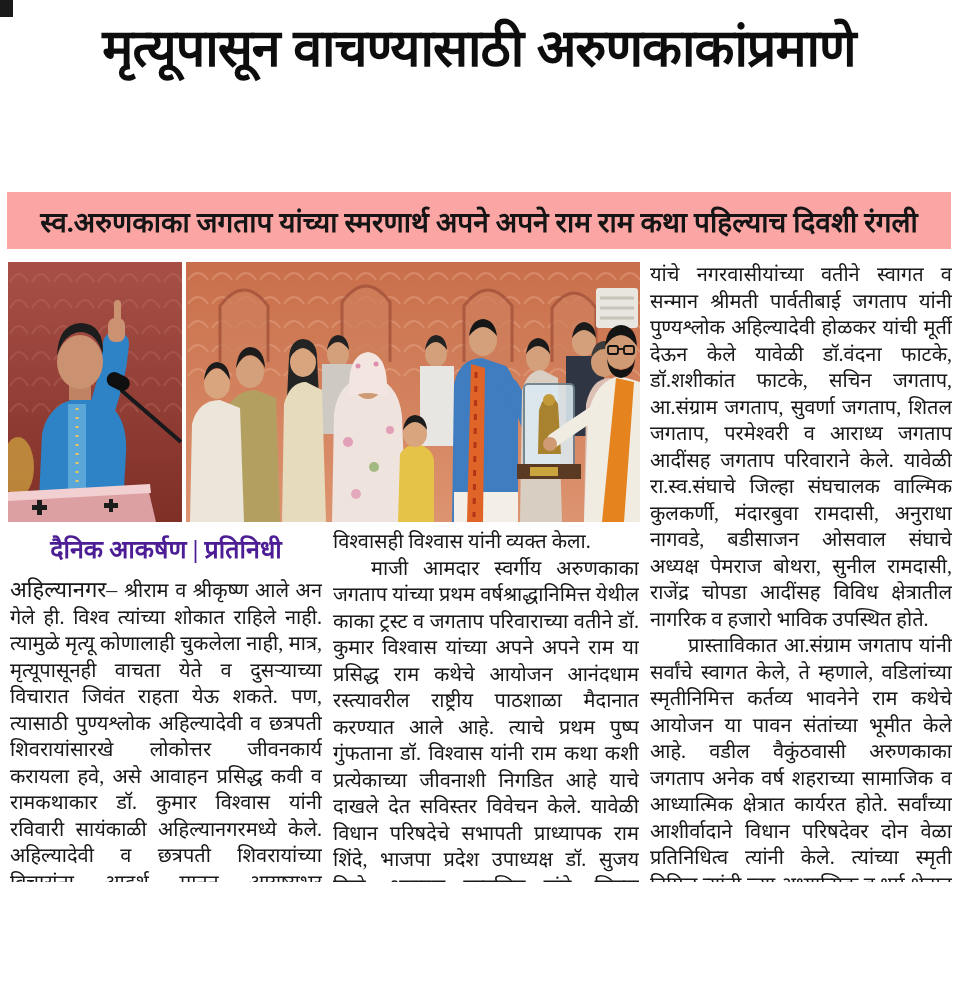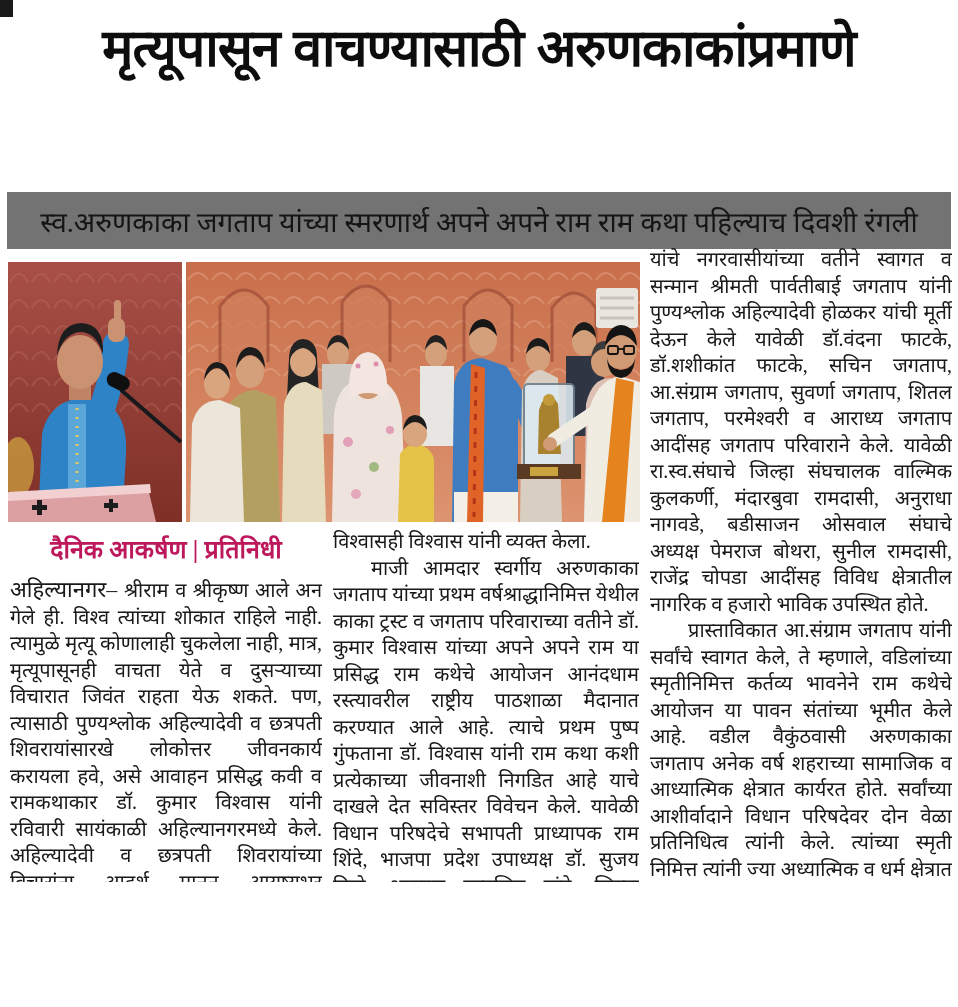--- a/index.html
+++ b/index.html
@@ -10,39 +10,39 @@
   .edge-fragment{position:absolute;left:0;top:0;width:13px;height:17px;background:#1a1a1a;}
   .headline{
     position:absolute;top:4px;left:0;width:958px;text-align:center;
     font-family:"Liberation Sans","DejaVu Sans",sans-serif;
     font-weight:900;color:#0d0d0d;letter-spacing:-1px;
   }
   .headline .hl1{font-size:52px;line-height:88px;white-space:nowrap;}
   .headline .hl2{font-size:52px;line-height:88px;white-space:nowrap;}
   .subhead{
     position:absolute;top:192px;left:7px;width:944px;height:57px;
-    background:#737373;display:flex;align-items:center;justify-content:center;
-    font-weight:normal;font-size:28px;color:#151515;
+    background:#fca5a5;display:flex;align-items:center;justify-content:center;
+    font-weight:bold;font-size:28px;color:#151515;
     font-family:"Liberation Serif","DejaVu Serif",serif;
   }
   .photo-strip{position:absolute;top:262px;left:8px;width:632px;height:260px;display:flex;gap:4px;}
   .photo-strip svg{display:block;}
   .byline{
     position:absolute;top:531px;left:10px;width:312px;height:40px;
-    text-align:center;font-weight:bold;font-size:25px;color:#be185d;
+    text-align:center;font-weight:bold;font-size:25px;color:#4c1d95;
   }
   .col{
     position:absolute;font-size:20px;line-height:26.5px;text-align:justify;
     color:#181818;overflow:hidden;
   }
   .col p{margin:0;}
   .col p.indent{text-indent:38px;}
   .col1{top:577px;left:10px;width:312px;height:426px;}
   .col2{top:528px;left:333px;width:306px;height:476px;}
-  .col3{top:246px;left:650px;width:302px;height:742px;}
+  .col3{top:261px;left:650px;width:302px;height:742px;}
   .dateline{font-weight:normal;font-size:22px;}
   .jump{white-space:nowrap;}
   .jump-square{
     display:inline-block;width:17px;height:17px;background:#8e1511;
     vertical-align:-2px;margin:0 6px 0 8px;
   }
   .jump-label{font-weight:bold;font-size:21px;color:#0f0f0f;
     font-family:"Liberation Sans","DejaVu Sans",sans-serif;margin-top:18px;}
 </style>
 </head>

